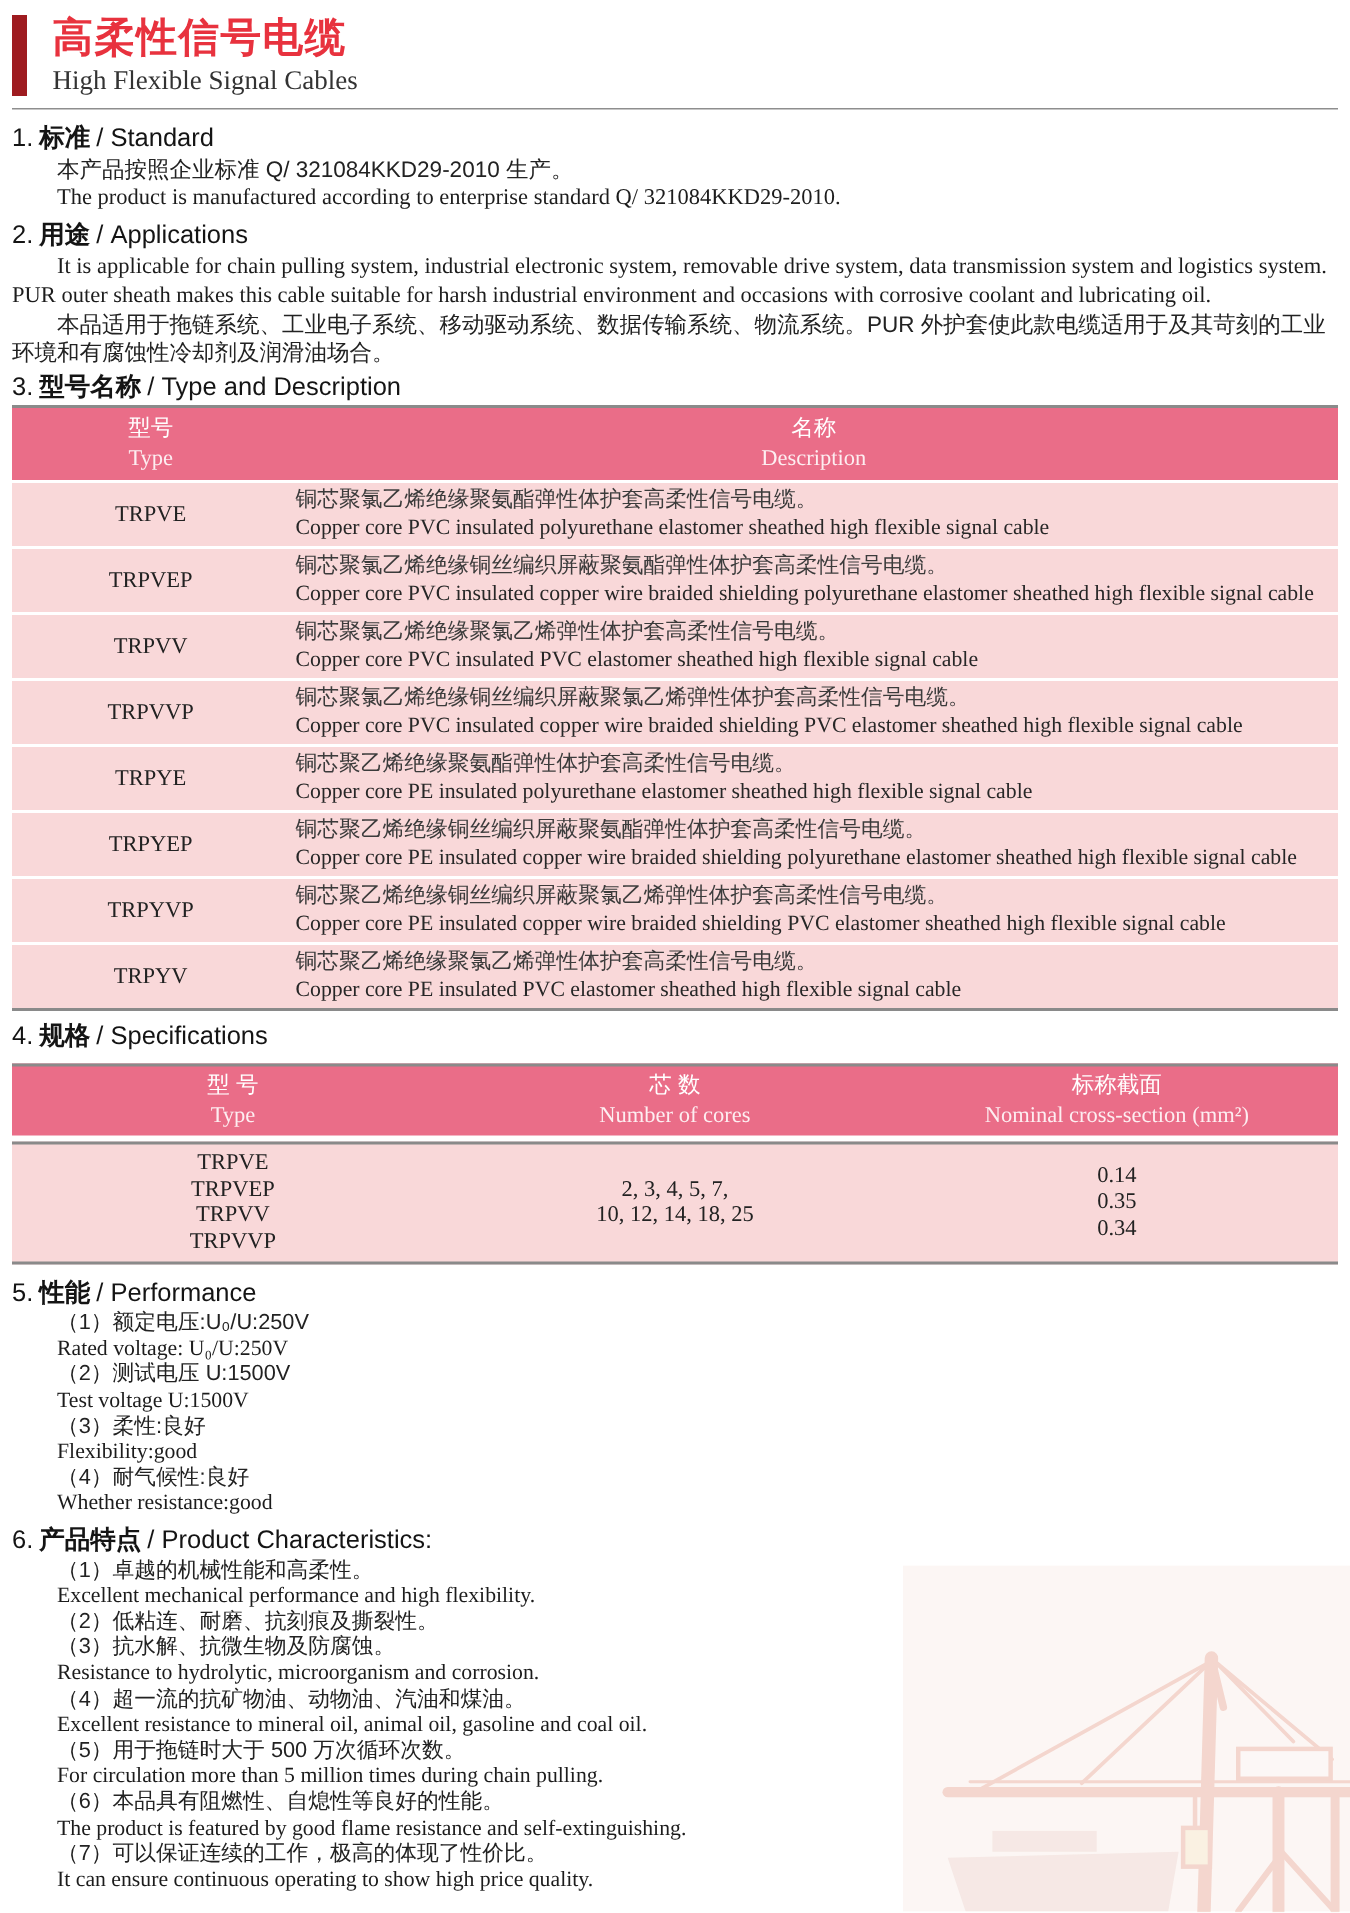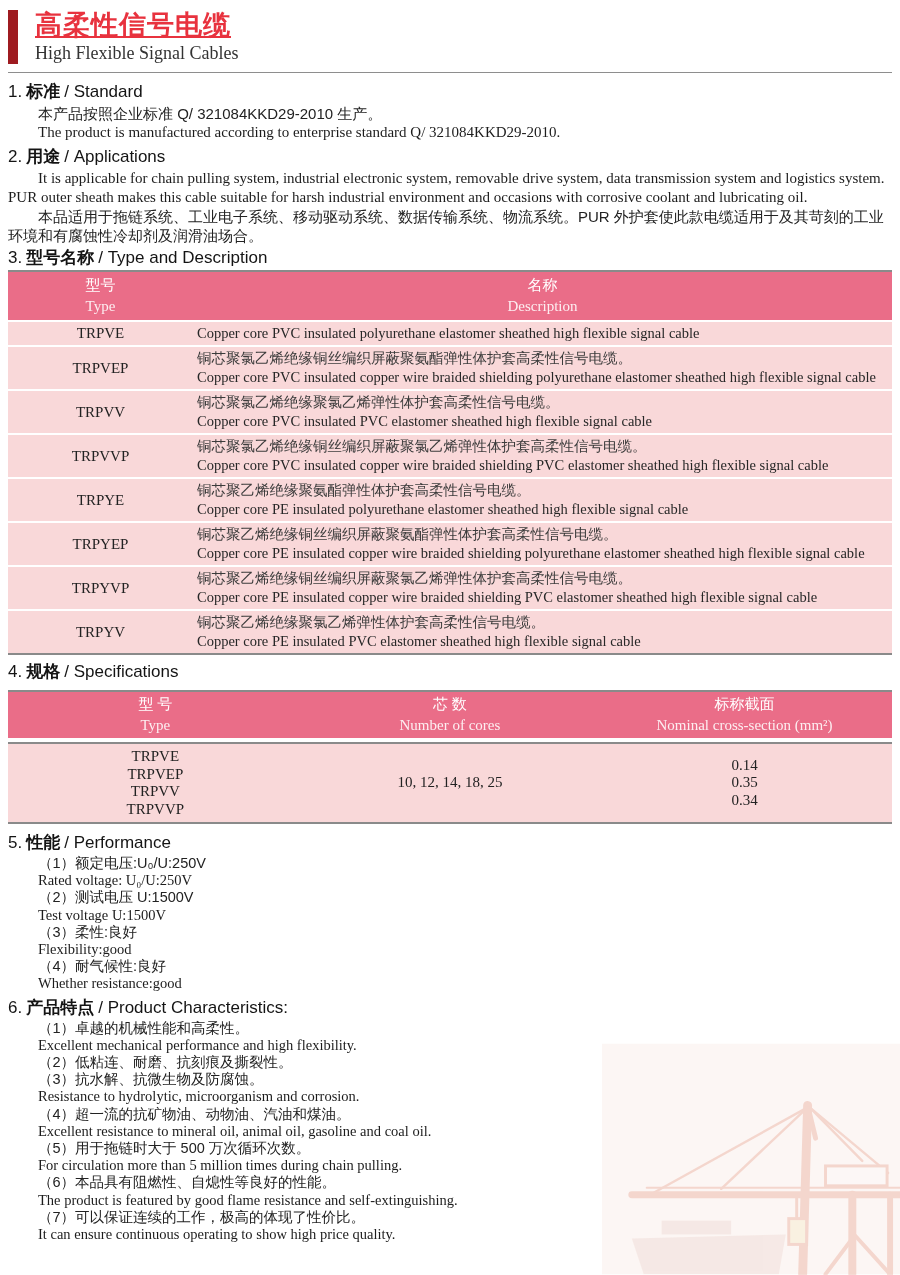--- a/index.html
+++ b/index.html
@@ -11,38 +11,38 @@
     --row-pink:#f9d8d9;
     --line-gray:#8a8a8a;
   }
   html,body{margin:0;padding:0;background:#fff;}
   .page{position:relative;width:900px;height:1275px;overflow:hidden;background:#fff;font-family:var(--sans);}
   .content{position:relative;z-index:1;}
 
   
   .header{display:flex;margin:10px 8px 0;}
   .accent-bar{width:10px;height:54px;background:var(--dark-red);margin-right:17px;flex:none;}
-  .title-zh{margin:0;font-family:var(--sans);font-weight:bold;font-size:27px;line-height:30px;color:var(--accent-red);letter-spacing:1px;text-decoration:underline;}
+  .title-zh{margin:0;font-family:var(--sans);font-weight:bold;font-size:27px;line-height:30px;color:var(--accent-red);letter-spacing:1px;}
   .title-en{margin:2px 0 0;font-family:Liberation Serif, serif;font-weight:normal;font-size:18px;line-height:22px;color:#333;}
   .rule{border:none;border-top:1px solid #8e8e8e;margin:8px 8px 0;}
 
   
   .sec-head{font-family:var(--sans);font-weight:normal;font-size:17px;line-height:21px;color:#141414;margin:6px 8px 2px;}
   .sec-head .hz{font-weight:bold;margin:0 4px 0 4px;}
   .sec-head.mt8{margin-top:8px;} .sec-head.mt4{margin-top:4px;} .sec-head.mt2{margin-top:2px;} .sec-head.mt6{margin-top:6px;}
 
   
   .para{margin:0 8px;text-indent:2em;}
   .para-zh{font-family:var(--sans);font-size:15px;line-height:19px;color:#222;}
   .para-en{font-family:var(--serif);font-size:15px;line-height:19px;color:#1c1c1c;}
 
   
   .tbl{margin:2px 8px 0;}
   .tbl-head{display:flex;background:var(--hdr-pink);border-top:2px solid var(--line-gray);color:#fff;text-align:center;padding:3px 0;}
-  .th-zh{font-family:Liberation Serif, serif;font-size:15px;line-height:21px;}
+  .th-zh{font-family:Liberation Sans, sans-serif;font-size:15px;line-height:21px;}
   .th-en{font-family:var(--serif);font-size:15px;line-height:21px;color:#fdeef1;}
   .t1-col-type-h{width:185px;flex:none;}
   .t1-col-desc-h{flex:1;}
   .t1-row{display:flex;background:var(--row-pink);margin-top:2px;padding:2px 0;}
   .t1-col-type{width:185px;flex:none;display:flex;align-items:center;justify-content:center;
     font-family:var(--serif);font-size:15px;color:#222;}
   .t1-col-desc{flex:1;padding-left:4px;}
   .desc-zh{font-family:var(--sans);font-size:14.5px;line-height:19px;color:#3b3b3b;}
   .desc-en{font-family:var(--serif);font-size:14.5px;line-height:19px;color:#272727;}
   .tbl-endline{border-top:2px solid var(--line-gray);}
@@ -130,20 +130,21 @@
         <div class="t1-col-desc-h">
           <div class="th-zh">名称</div>
           <div class="th-en">Description</div>
         </div>
       </div>
       <div>
 
           <div class="t1-row">
             <div class="t1-col-type">TRPVE</div>
             <div class="t1-col-desc">
+              <div class="desc-zh">铜芯聚氯乙烯绝缘聚氨酯弹性体护套高柔性信号电缆。</div>
               <div class="desc-en">Copper core PVC insulated polyurethane elastomer sheathed high flexible signal cable</div>
             </div>
           </div>
 
           <div class="t1-row">
             <div class="t1-col-type">TRPVEP</div>
             <div class="t1-col-desc">
               <div class="desc-zh">铜芯聚氯乙烯绝缘铜丝编织屏蔽聚氨酯弹性体护套高柔性信号电缆。</div>
               <div class="desc-en">Copper core PVC insulated copper wire braided shielding polyurethane elastomer sheathed high flexible signal cable</div>
             </div>
@@ -222,20 +223,21 @@
       <div class="t2-data">
         <div class="t2-col t2-cell">
 
         <div>TRPVE</div>
             <div>TRPVEP</div>
             <div>TRPVV</div>
             <div>TRPVVP</div>
           </div>
         <div class="t2-col t2-cell">
 
+        <div>2, 3, 4, 5, 7,</div>
             <div>10, 12, 14, 18, 25</div>
           </div>
         <div class="t2-col t2-cell">
 
         <div>0.14</div>
             <div>0.35</div>
             <div>0.34</div>
           </div>
       </div>
     </div>

